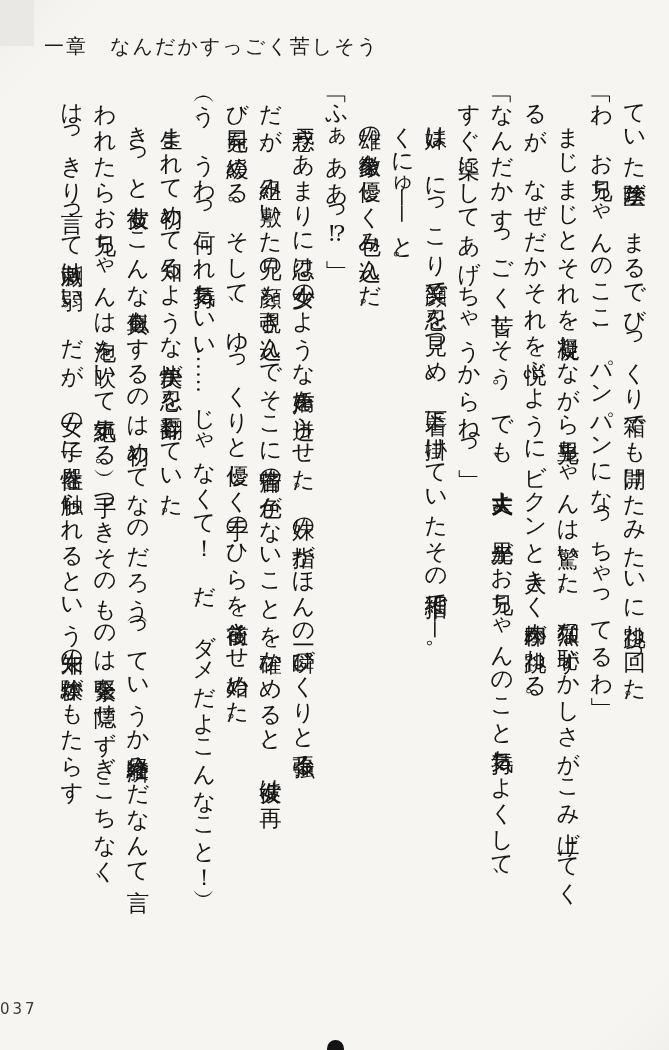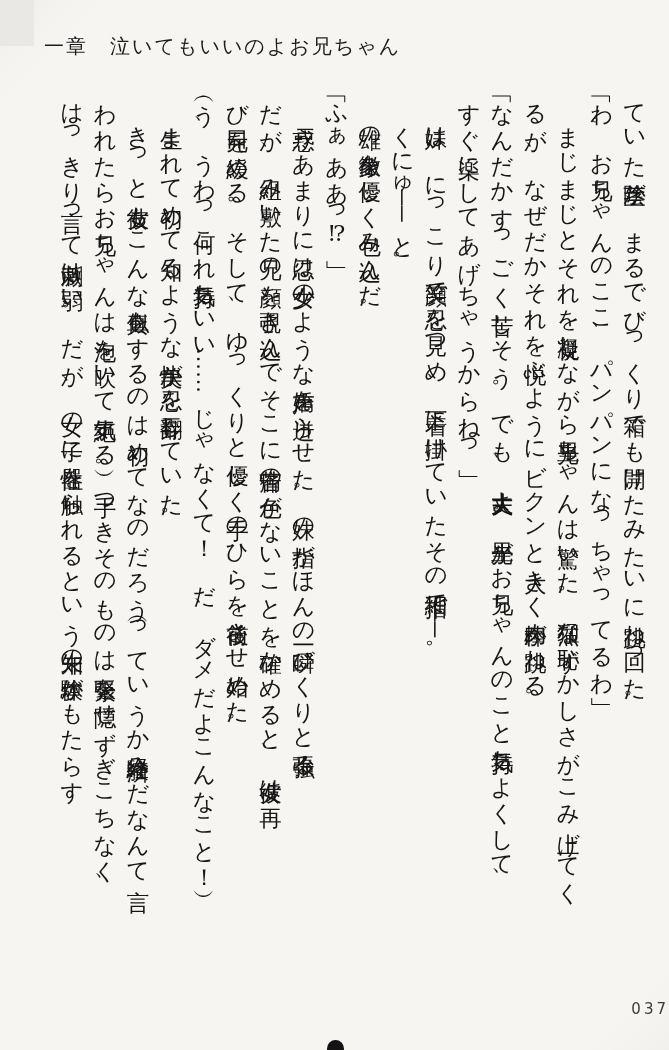--- a/index.html
+++ b/index.html
@@ -51,21 +51,21 @@
   .text-block p {
     margin: 0;
     padding: 0;
     white-space: pre;
   }
   .page-number {
     position: absolute;
     left: 0;
     right: 0;
     top: 1000px;
-    text-align: right;
+    text-align: left;
     font-family: "DejaVu Sans", "Liberation Sans", sans-serif;
     font-size: 15px;
     letter-spacing: 3px;
     color: #3a3a3a;
   }
   .binding-dot {
     position: absolute;
     left: 327px;
     top: 1040px;
     width: 17px;
@@ -74,21 +74,21 @@
     background: #141414;
   }
 </style>
 </head>
 <body>
 
 <div class="page-inner">
 
   <div class="scan-shade-topleft"></div>
 
-  <div class="chapter-header">一章　泣いてもいいのよお兄ちゃん</div>
+  <div class="chapter-header">一章　なんだかすっごく苦しそう</div>
 
   <div class="text-block">
     <p>ていた陰茎が、まるでびっくり箱でも開けたみたいに跳ね回った。</p>
     <p>「わ。お兄ちゃんのここ、パンパンになっちゃってるわ」</p>
     <p>　まじまじとそれを凝視しながら光里ちゃんは驚いた。猛烈な恥ずかしさがこみ上げてく</p>
     <p>るが、なぜだかそれを悦ぶようにビクンと大きく肉棒が跳ねる。</p>
     <p>「なんだかすっごく苦しそう。でも、大丈夫よ。光里がお兄ちゃんのこと気持ちよくして、</p>
     <p>すぐ楽にしてあげちゃうからねっ」</p>
     <p>　妹は、にっこり笑顔で忍を見つめ、下着に掛けていたその細指で──。</p>
     <p>　くにゅ──と。</p>

